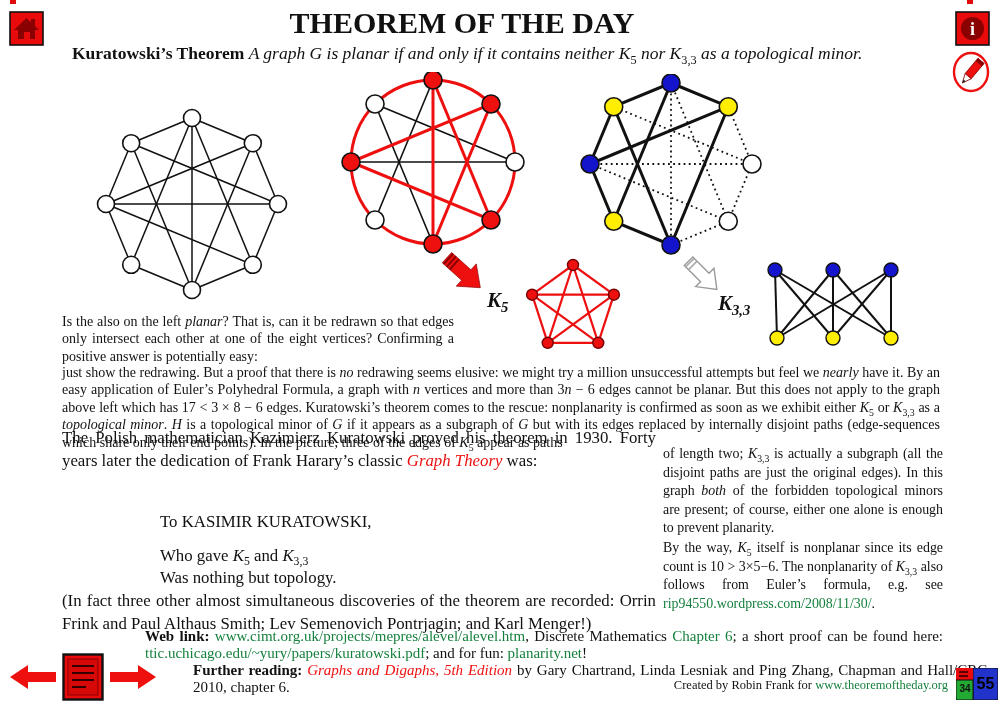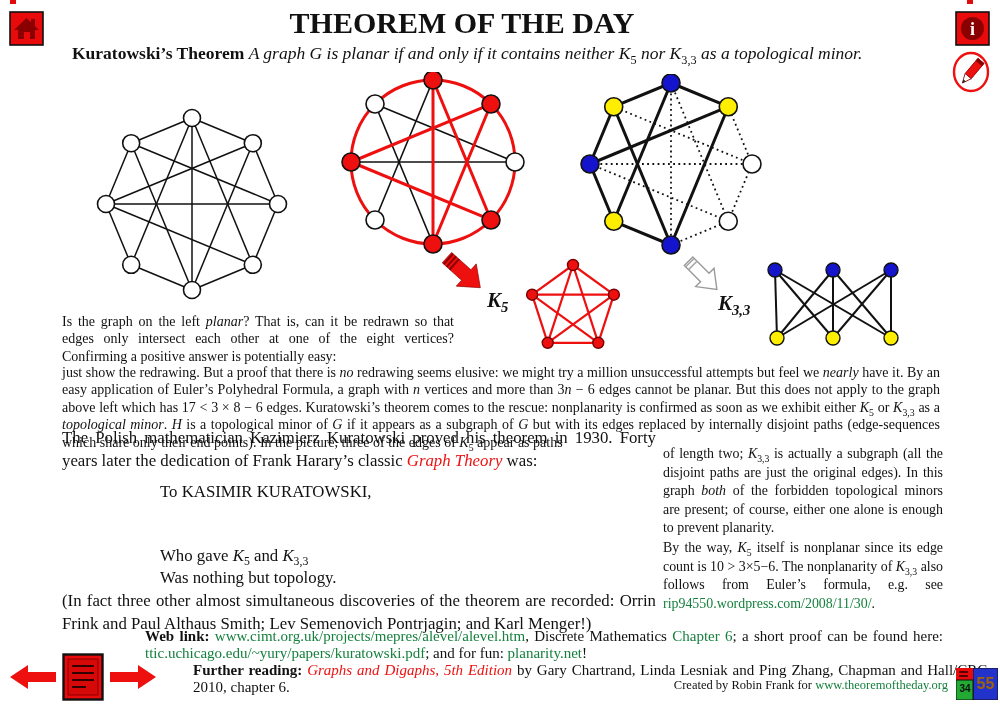--- a/index.html
+++ b/index.html
@@ -191,25 +191,25 @@
       <line x1="128" y1="10" x2="70" y2="78" stroke="#111111" stroke-width="2"></line>
       <line x1="128" y1="10" x2="128" y2="78" stroke="#111111" stroke-width="2"></line>
       <circle cx="12" cy="10" r="7" fill="#1414cc" stroke="#111" stroke-width="1.4"></circle>
       <circle cx="70" cy="10" r="7" fill="#1414cc" stroke="#111" stroke-width="1.4"></circle>
       <circle cx="128" cy="10" r="7" fill="#1414cc" stroke="#111" stroke-width="1.4"></circle>
       <circle cx="14" cy="78" r="7" fill="#ffee00" stroke="#111" stroke-width="1.4"></circle>
       <circle cx="70" cy="78" r="7" fill="#ffee00" stroke="#111" stroke-width="1.4"></circle>
       <circle cx="128" cy="78" r="7" fill="#ffee00" stroke="#111" stroke-width="1.4"></circle>
     </svg>
 
-  <div class="abs para" style="left:62px;top:313px;width:392px;"><span>Is the graph on the left </span><span class="rt-i">planar</span><span>? That is, can it be redrawn so that edges only intersect each other at one of the eight vertices? Confirming a positive answer is potentially easy:</span></div>
+  <div class="abs para" style="left:62px;top:313px;width:392px;"><span>Is the also on the left </span><span class="rt-i">planar</span><span>? That is, can it be redrawn so that edges only intersect each other at one of the eight vertices? Confirming a positive answer is potentially easy:</span></div>
   <div class="abs para" style="left:62px;top:364px;width:878px;"><span>just show the redrawing. But a proof that there is </span><span class="rt-i">no</span><span> redrawing seems elusive: we might try a million unsuccessful attempts but feel we </span><span class="rt-i">nearly</span><span> have it. By an easy application of Euler’s Polyhedral Formula, a graph with </span><span class="rt-i">n</span><span> vertices and more than 3</span><span class="rt-i">n</span><span> − 6 edges cannot be planar. But this does not apply to the graph above left which has 17 &lt; 3 × 8 − 6 edges. Kuratowski’s theorem comes to the rescue: nonplanarity is confirmed as soon as we exhibit either </span><span class="rt-i">K</span><sub>5</sub><span> or </span><span class="rt-i">K</span><sub>3,3</sub><span> as a </span><span class="rt-i">topological minor</span><span>. </span><span class="rt-i">H</span><span> is a topological minor of </span><span class="rt-i">G</span><span> if it appears as a subgraph of </span><span class="rt-i">G</span><span> but with its edges replaced by internally disjoint paths (edge-sequences which share only their end points). In the picture, three of the edges of </span><span class="rt-i">K</span><sub>5</sub><span> appear as paths</span></div>
 
   <div class="abs bigpara" style="left:62px;top:426px;width:594px;"><span>The Polish mathematician Kazimierz Kuratowski proved his theorem in 1930. Forty years later the dedication of Frank Harary’s classic </span><span class="rt-ri">Graph Theory</span><span> was:</span></div>
-  <div class="abs poemline" style="left:160px;top:480px;text-align:center;"><span>To KASIMIR KURATOWSKI,</span></div>
+  <div class="abs poemline" style="left:160px;top:510px;text-align:center;"><span>To KASIMIR KURATOWSKI,</span></div>
   <div class="abs poemline" style="left:160px;top:544px;"><span>Who gave </span><span class="rt-i">K</span><sub>5</sub><span> and </span><span class="rt-i">K</span><sub>3,3</sub></div>
   <div class="abs bigpara" style="left:62px;top:589px;width:594px;"><span>(In fact three other almost simultaneous discoveries of the theorem are recorded: Orrin Frink and Paul Althaus Smith; Lev Semenovich Pontrjagin; and Karl Menger!)</span></div>
   <div class="abs poemline" style="left:160px;top:566px;"><span>Was nothing but topology.</span></div>
 
   <div class="abs rightcol" style="left:663px;top:445px;width:280px;"><span>of length two; </span><span class="rt-i">K</span><sub>3,3</sub><span> is actually a subgraph (all the disjoint paths are just the original edges). In this graph </span><span class="rt-i">both</span><span> of the forbidden topological minors are present; of course, either one alone is enough to prevent planarity.</span></div>
   <div class="abs rightcol" style="left:663px;top:539px;width:280px;"><span>By the way, </span><span class="rt-i">K</span><sub>5</sub><span> itself is nonplanar since its edge count is 10 &gt; 3×5−6. The nonplanarity of </span><span class="rt-i">K</span><sub>3,3</sub><span> also follows from Euler’s formula, e.g. see </span><span class="rt-r">rip94550.wordpress.com/2008/11/30/</span><span>.</span></div>
 
   <div class="abs linksblock" style="left:145px;top:628px;width:798px;"><span class="rt-b">Web link: </span><span class="rt-r">www.cimt.org.uk/projects/mepres/alevel/alevel.htm</span><span>, Discrete Mathematics </span><span class="rt-r">Chapter 6</span><span>; a short proof can be found here: </span><span class="rt-r">ttic.uchicago.edu/~yury/papers/kuratowski.pdf</span><span>; and for fun: </span><span class="rt-r">planarity.net</span><span>!</span></div>
   <div class="abs linksblock" style="left:145px;top:662px;width:798px;margin-left:48px;"><span class="rt-b">Further reading: </span><span class="rt-ri">Graphs and Digaphs, 5th Edition</span><span> by Gary Chartrand, Linda Lesniak and Ping Zhang, Chapman and Hall/CRC, 2010, chapter 6.</span></div>
   <div class="abs credit" style="left:540px;top:678px;width:408px;"><span>Created by Robin Frank for </span><span class="rt-r">www.theoremoftheday.org</span></div>
@@ -237,16 +237,16 @@
 
   <div class="abs navbtn" style="left:956px;top:668px;width:42px;height:23px;">
     <svg width="42" height="32">
       <rect x="17" y="0" width="25" height="32" fill="#2233cc" stroke="#111" stroke-width="1"></rect>
       <rect x="0" y="0" width="17" height="12" fill="#e90b0b"></rect>
       <line x1="3" y1="4" x2="12" y2="4" stroke="#300" stroke-width="1.6"></line>
       <line x1="3" y1="8" x2="12" y2="8" stroke="#300" stroke-width="1.6"></line>
       <rect x="0" y="12" width="17" height="20" fill="#22aa33" stroke="#111" stroke-width="1"></rect>
     </svg>
     <div class="abs badge-num" style="left:1px;top:15px;width:16px;text-align:center;font-size:10px;color:#111;">34</div>
-    <div class="abs badge-num" style="left:17px;top:7px;width:25px;text-align:center;font-size:16px;color:#a16207;">55</div>
+    <div class="abs badge-num" style="left:17px;top:7px;width:25px;text-align:center;font-size:16px;color:#000000;">55</div>
   </div>
 
 </div>
 
 </body></html>

